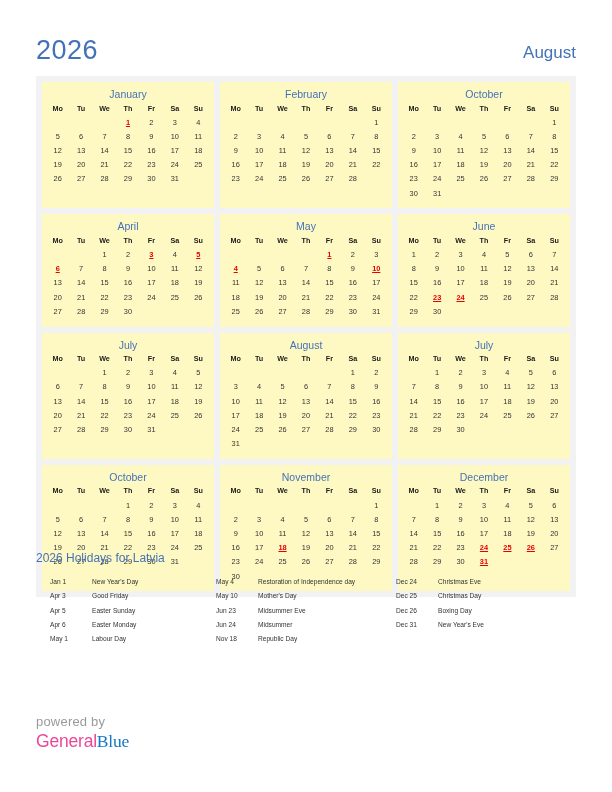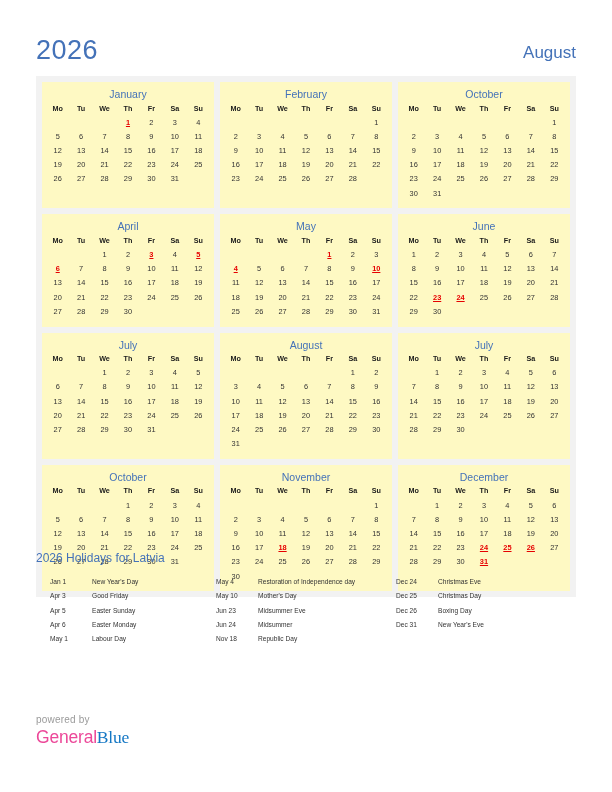--- a/index.html
+++ b/index.html
@@ -139,21 +139,21 @@
   }
 
   
   .footer {
     position: absolute;
     left: 36px;
     top: 714px;
     width: 300px;
   }
   .powered-by {
-    font-size: 10px;
+    font-size: 13px;
     color: #9a9a9a;
     line-height: 1.2;
     margin-bottom: 1px;
     letter-spacing: 0.2px;
   }
   .logo {
     font-size: 17.5px;
     line-height: 1.15;
     letter-spacing: -0.2px;
   }

